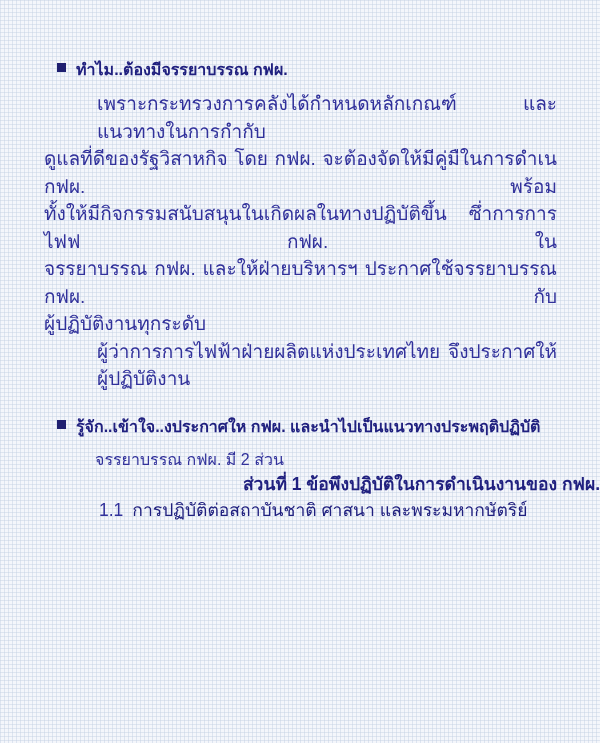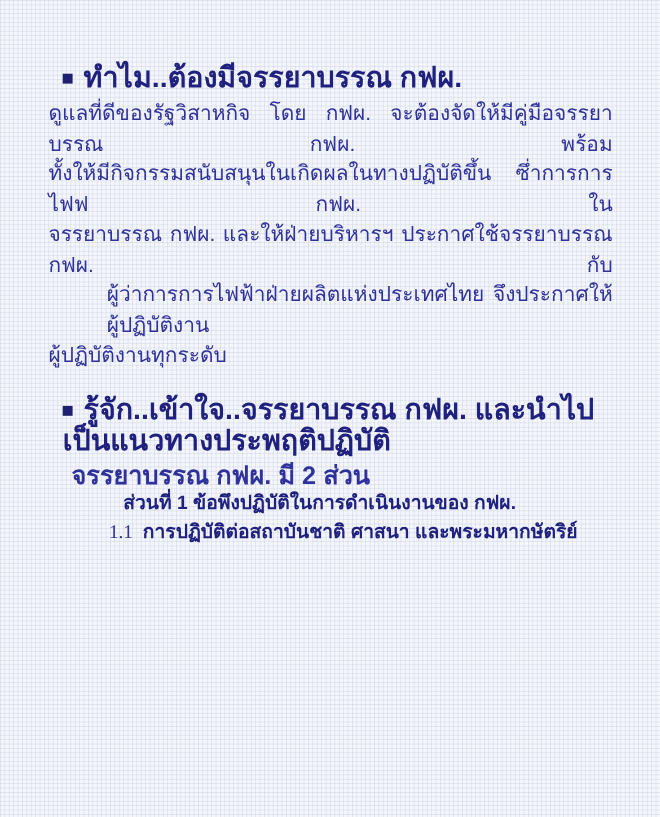--- a/index.html
+++ b/index.html
@@ -18,72 +18,73 @@
     background-image:
       linear-gradient(var(--grid) 1px, transparent 1px),
       linear-gradient(90deg, var(--grid) 1px, transparent 1px);
     background-size:4px 4px;
     color:var(--txt);
   }
   .page{padding-top:56px;}
 
   .heading{
     padding-left:57px;padding-right:30px;
-    font-size:26px;line-height:28px;font-weight:700;color:var(--head);
+    font-size:16px;line-height:28px;font-weight:700;color:var(--head);
     margin-bottom:6px;
   }
   .bullet{
     display:inline-block;width:9px;height:9px;background:var(--bullet);
     margin-right:10px;position:relative;top:-3px;
   }
 
   
   .s1-line{
     padding-left:44px;padding-right:43px;
     font-size:19px;line-height:27.5px;color:var(--txt);
   }
   .s1-first{padding-left:97px;}
   .just{text-align:justify;text-align-last:justify;}
 
   .block2{margin-top:20px;}
 
   
   .s2-intro{
-    padding-left:65px;font-size:23px;line-height:25px;color:var(--txt);font-weight:bold;
+    padding-left:95px;font-size:16px;line-height:25px;color:var(--txt);
   }
   .s2-part{
-    padding-left:112px;font-size:17.5px;line-height:25px;font-weight:700;color:var(--head);
+    padding-left:46px;font-size:17.5px;line-height:25px;font-weight:700;color:var(--head);text-align:right;
   }
   .s2-item{
     padding-left:99px;font-size:17.5px;line-height:27px;color:var(--head);
   }
-  .s2-item .num{font-weight:400;color:var(--txt);margin-right:9px;font-family:Liberation Serif, serif;}
-  .s2-item .title{font-weight:700;}
+  .s2-item .num{font-weight:400;color:var(--txt);margin-right:9px;}
+  .s2-item .title{font-weight:400;}
 </style>
 </head>
 <body>
 
 <div class="page">
 
   <section>
     <div class="heading">
       <span class="bullet"></span><span>ทำไม..ต้องมีจรรยาบรรณ  กฟผ.</span>
     </div>
 
-    <div class="s1-line just">ดูแลที่ดีของรัฐวิสาหกิจ โดย กฟผ. จะต้องจัดให้มีคู่มือจรรยาบรรณ กฟผ. พร้อม</div>
+    <div class="s1-line s1-first just">เพราะกระทรวงการคลังได้กำหนดหลักเกณฑ์ และแนวทางในการกำกับ</div>
+    <div class="s1-line just">ดูแลที่ดีของรัฐวิสาหกิจ โดย กฟผ. จะต้องจัดให้มีคู่มืในการดำเน กฟผ. พร้อม</div>
     <div class="s1-line just">ทั้งให้มีกิจกรรมสนับสนุนในเกิดผลในทางปฏิบัติขึ้น ซึ่าการการไฟฟ กฟผ. ใน</div>
     <div class="s1-line just">จรรยาบรรณ กฟผ. และให้ฝ่ายบริหารฯ ประกาศใช้จรรยาบรรณ กฟผ. กับ</div>
+    <div class="s1-line">ผู้ปฏิบัติงานทุกระดับ</div>
+
     <div class="s1-line s1-first just">ผู้ว่าการการไฟฟ้าฝ่ายผลิตแห่งประเทศไทย จึงประกาศให้ผู้ปฏิบัติงาน</div>
-
-    <div class="s1-line">ผู้ปฏิบัติงานทุกระดับ</div>
   </section>
 
   <section class="block2">
     <div class="heading">
-      <span class="bullet"></span><span>รู้จัก..เข้าใจ..จรรยาบรรณ กฟผ. และนำไปเป็นแนวทางประพฤติปฏิบัติ</span>
+      <span class="bullet"></span><span>รู้จัก..เข้าใจ..งประกาศให กฟผ. และนำไปเป็นแนวทางประพฤติปฏิบัติ</span>
     </div>
 
     <div class="s2-intro">จรรยาบรรณ กฟผ. มี 2 ส่วน</div>
     <div class="s2-part">ส่วนที่ 1  ข้อพึงปฏิบัติในการดำเนินงานของ กฟผ.</div>
 
     <div class="s2-item">
       <span class="num">1.1</span><span class="title">การปฏิบัติต่อสถาบันชาติ ศาสนา และพระมหากษัตริย์</span>
     </div>
 
   </section>

